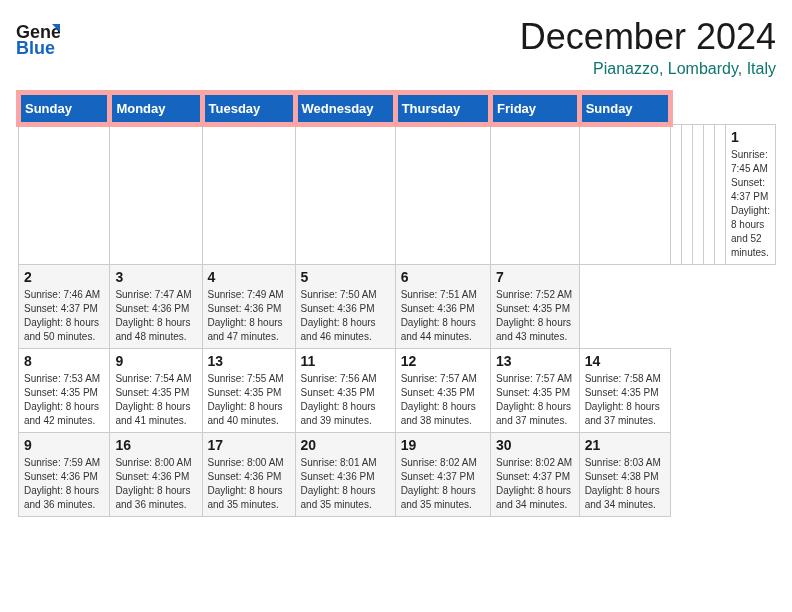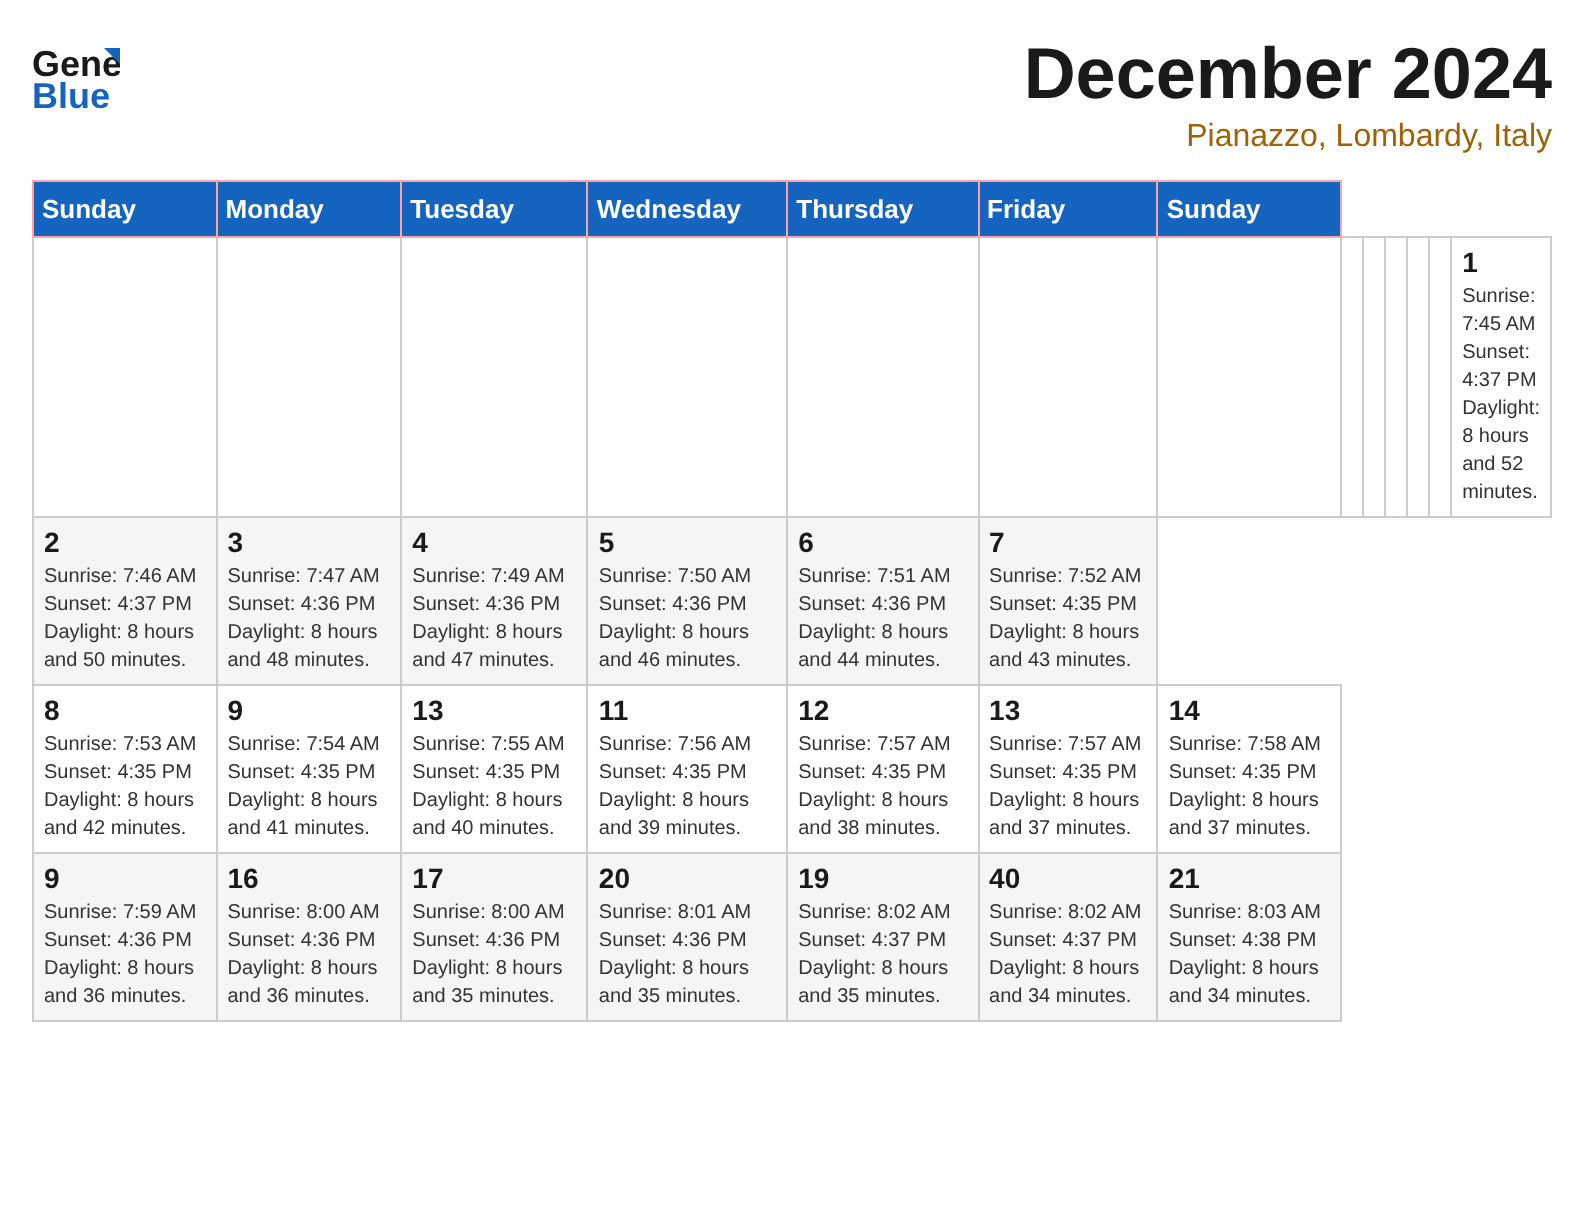--- a/index.html
+++ b/index.html
@@ -24,41 +24,41 @@
     .logo-wrapper {
       display: flex;
       align-items: center;
       gap: 4px;
     }
     .title-area {
       text-align: right;
     }
     .month-title {
       font-size: 36px;
-      font-weight: bold;
+      font-weight: normal;
       color: #1a1a1a;
     }
     .location {
       font-size: 16px;
-      color: #a16207;
+      color: #0f766e;
       margin-top: 2px;
     }
     .calendar {
       width: 100%;
       border-collapse: collapse;
       font-size: 11px;
     }
     .calendar th {
       background: #1565c0;
       color: #fff;
       padding: 6px 4px;
       text-align: left;
       font-size: 13px;
       font-weight: bold;
-      border: 1px solid #fca5a5;
+      border: 5px solid #fca5a5;
     }
     .calendar td {
       vertical-align: top;
       padding: 4px 5px;
       border: 1px solid #ccc;
       width: calc(100% / 7);
       min-height: 80px;
       background: #fff;
     }
     .calendar tr:nth-child(even) td {
@@ -203,21 +203,21 @@
         </td>
         <td>
           <span class="day-num">20</span>
           <div class="day-info">Sunrise: 8:01 AM<br>Sunset: 4:36 PM<br>Daylight: 8 hours and 35 minutes.</div>
         </td>
         <td>
           <span class="day-num">19</span>
           <div class="day-info">Sunrise: 8:02 AM<br>Sunset: 4:37 PM<br>Daylight: 8 hours and 35 minutes.</div>
         </td>
         <td>
-          <span class="day-num">40</span>
+          <span class="day-num">30</span>
           <div class="day-info">Sunrise: 8:02 AM<br>Sunset: 4:37 PM<br>Daylight: 8 hours and 34 minutes.</div>
         </td>
         <td>
           <span class="day-num">21</span>
           <div class="day-info">Sunrise: 8:03 AM<br>Sunset: 4:38 PM<br>Daylight: 8 hours and 34 minutes.</div>
         </td>
       </tr>
     </tbody>
 </table>
 

